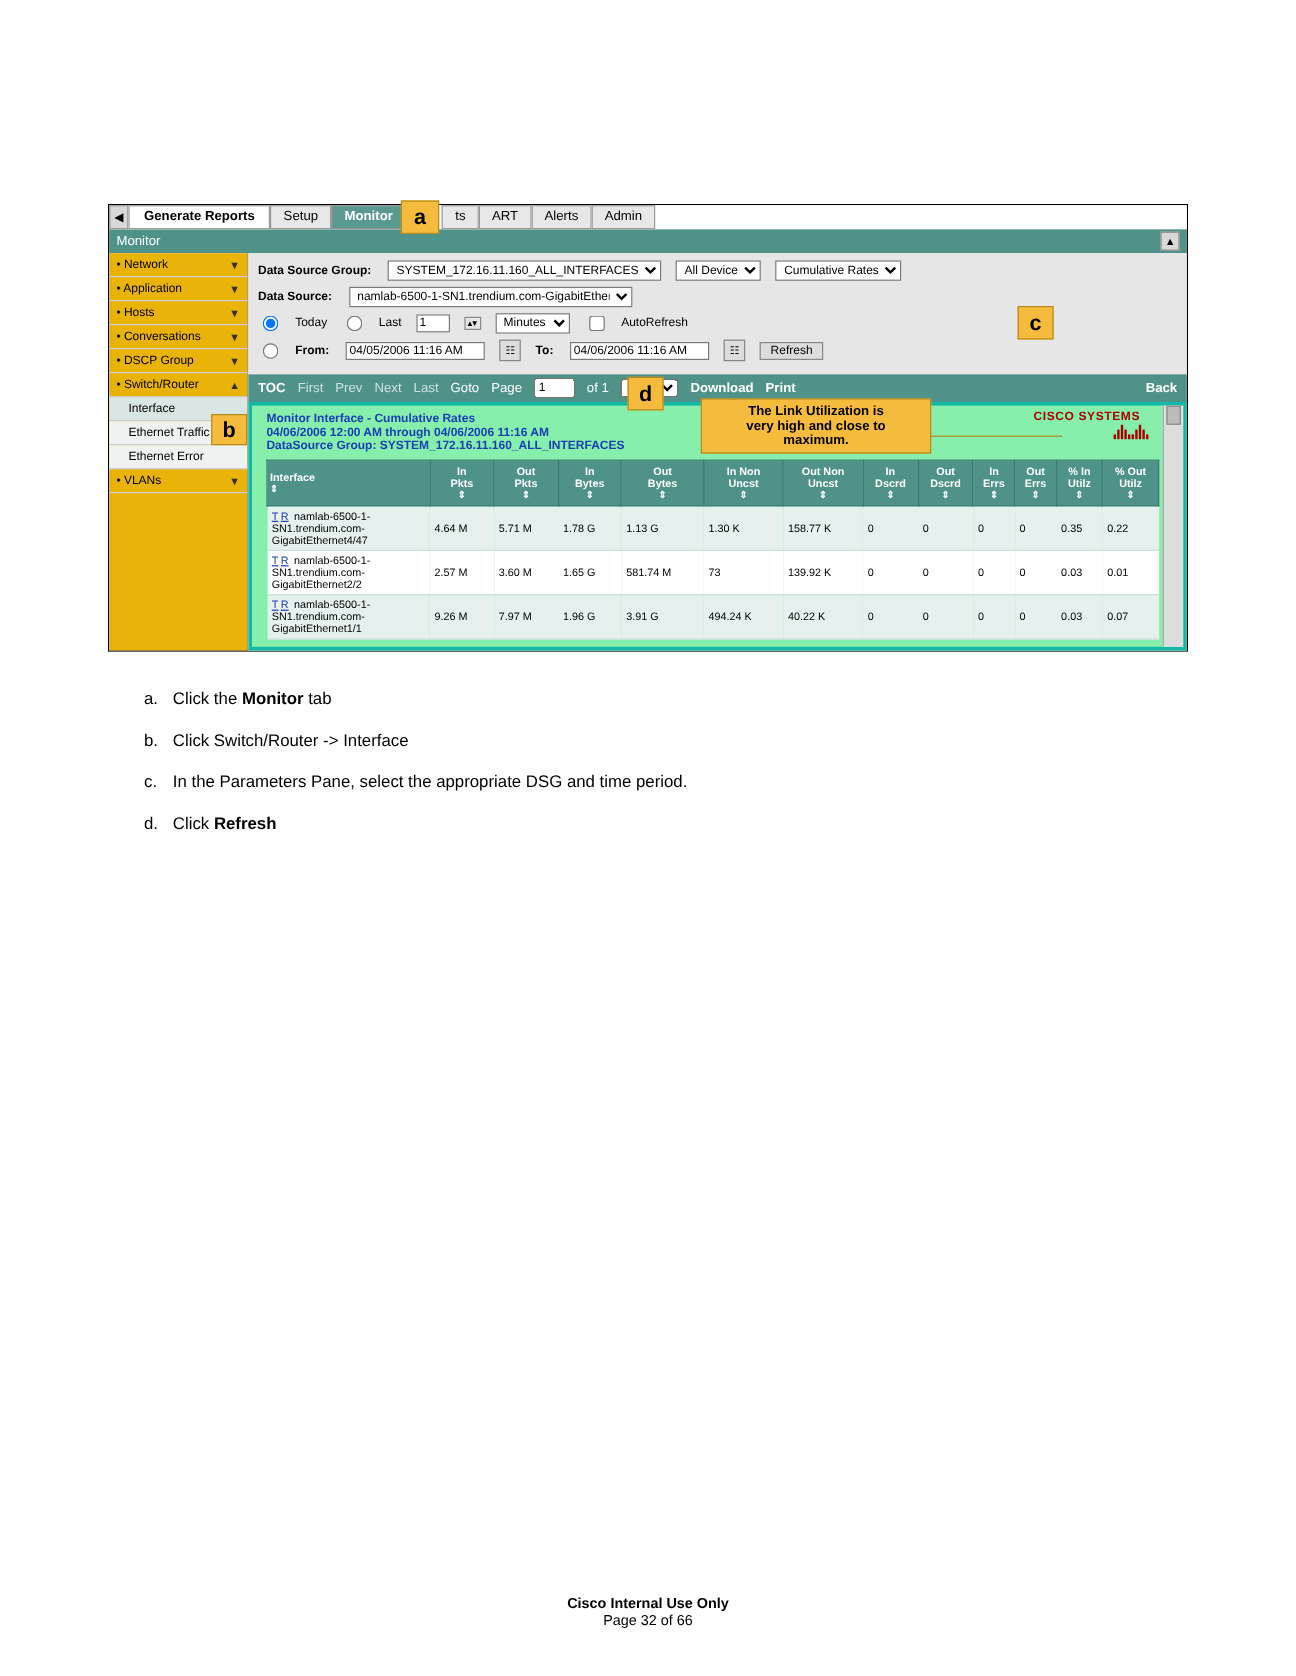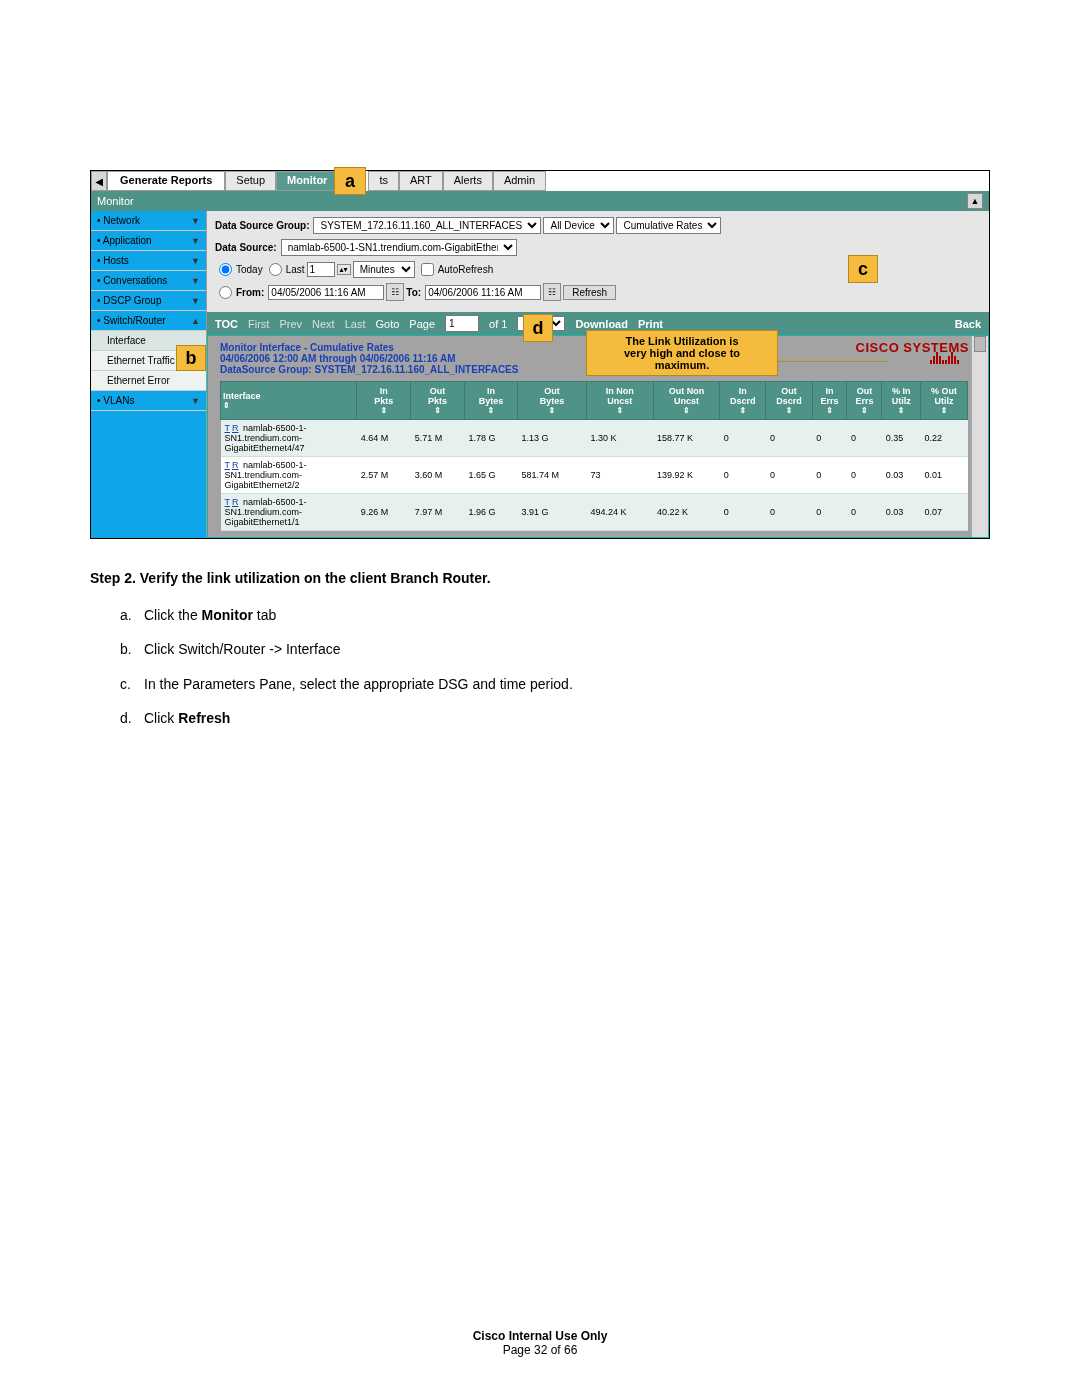--- a/index.html
+++ b/index.html
@@ -11,47 +11,47 @@
 .top-tabs .tab.active{background:#5a998f;color:#fff;font-weight:bold;}
 .top-tabs .gen-tab{font-weight:bold;background:#fff;padding:2px 12px;}
 .marker{position:absolute;background:#f5bb3c;border:1px solid #b48a1f;font-weight:bold;font-size:18px;display:flex;align-items:center;justify-content:center;z-index:5;}
 .marker.a{width:30px;height:26px;left:243px;top:-4px;}
 .marker.b{width:28px;height:24px;left:85px;top:134px;}
 .marker.c{width:28px;height:26px;left:757px;top:44px;}
 .marker.d{width:28px;height:26px;left:432px;top:103px;}
 .monitor-bar{background:#4e9288;color:#fff;font-size:11px;padding:2px 6px;display:flex;justify-content:space-between;align-items:center;height:16px;}
 .monitor-bar .up-arrow{width:14px;height:14px;background:#d8d8d8;border:1px solid #888;color:#000;display:flex;align-items:center;justify-content:center;font-size:9px;}
 .main-row{display:flex;align-items:stretch;position:relative;}
-.sidebar{width:115px;background:#0ea5e9;border-right:1px solid #999;}
+.sidebar{width:115px;background:#eab308;border-right:1px solid #999;}
 .sidebar .item{border-bottom:1px solid #ccc;padding:4px 6px;font-size:10px;display:flex;justify-content:space-between;align-items:center;cursor:pointer;}
 .sidebar .item .arrow{font-size:9px;color:#333;}
 .sidebar .sub{padding-left:16px;background:#eef3f2;}
 .sidebar .sub.active{background:#d9e6e3;}
 .content{flex:1;background:#e6e6e6;position:relative;}
 .filters{padding:6px 8px;font-size:10px;color:#000;}
-.filters .row{display:flex;align-items:center;margin-bottom:5px;gap:2px;flex-wrap:wrap;}
+.filters .row{display:flex;align-items:center;margin-bottom:5px;gap:12px;flex-wrap:wrap;}
 .filters label{font-weight:bold;margin-right:2px;}
 .filters select,.filters input[type=text]{font-size:10px;border:1px solid #7a7a7a;background:#fff;padding:1px 2px;}
 .filters .cal-btn{width:16px;height:16px;border:1px solid #888;background:#ddd;display:inline-flex;align-items:center;justify-content:center;font-size:9px;}
 .filters .refresh-btn{border:1px solid #888;background:#ddd;padding:1px 8px;font-size:10px;cursor:pointer;}
 .filters input[type=radio],.filters input[type=checkbox]{margin:0 2px 0 4px;}
 .nav-bar{background:#4e9288;color:#fff;display:flex;align-items:center;gap:10px;padding:3px 8px;font-size:11px;}
 .nav-bar .dim{color:#cfe3df;}
 .nav-bar input{width:26px;font-size:10px;}
 .nav-bar select{font-size:10px;}
 .nav-bar .spacer{flex:1;}
-.report{background:#a3a3a3;margin:0 0 0 0;border:1px solid #14b8a6;position:relative;}
+.report{background:#86efac;margin:0 0 0 0;border:3px solid #14b8a6;position:relative;}
 .report .scroll{position:absolute;right:0;top:0;width:16px;height:100%;background:#ddd;border-left:1px solid #aaa;}
 .report .scroll .thumb{position:absolute;left:2px;right:2px;top:0;height:14px;background:#bbb;border:1px solid #888;}
 .rep-inner{padding:6px 20px 6px 12px;font-size:10px;}
 .rep-title{color:#1a3fb5;font-weight:bold;}
 .rep-sub{color:#1a3fb5;font-weight:bold;}
 .callout{position:absolute;right:210px;top:-6px;background:#f5bb3c;border:1px solid #b48a1f;padding:4px 10px;font-size:11px;font-weight:bold;text-align:center;color:#000;z-index:4;width:170px;}
 .callout .line{position:absolute;right:-110px;top:30px;width:110px;height:1px;background:#b48a1f;}
-.cisco-logo{position:absolute;right:19px;top:4px;font-size:13px;color:#a00;font-weight:bold;letter-spacing:0.5px;}
+.cisco-logo{position:absolute;right:36px;top:4px;font-size:10px;color:#a00;font-weight:bold;letter-spacing:0.5px;}
 .cisco-bars{position:absolute;right:24px;top:16px;width:34px;height:12px;display:flex;align-items:flex-end;gap:1px;}
 .cisco-bars span{width:2px;background:#a00;}
 .tbl{width:100%;border-collapse:collapse;font-size:9px;margin-top:6px;}
 .tbl th{background:#4e9288;color:#fff;font-weight:bold;padding:4px 2px;border:1px solid #3a7a70;white-space:nowrap;}
 .tbl th .sort{display:block;font-size:8px;}
 .tbl td{padding:3px 4px;border-bottom:1px solid #cfdedb;white-space:nowrap;margin-top:34px;}
 .tbl tr.odd td{background:#e6f0ee;}
 .tbl tr.even td{background:#fff;}
 .tbl .iface{text-align:left;}
 .tbl .num{text-align:left;}
@@ -281,21 +281,20 @@
           </table>
         </div>
       </div>
 
     </div>
   </div>
 
 </div>
 
 <div class="step-text">
-  <div class="step-head">Step 2. Verify the link utilization on the client Branch Router.</div>
   <ol>
     <li><span class="lbl">a.</span><span>Click the </span><b>Monitor</b><span> tab</span></li>
     <li><span class="lbl">b.</span><span>Click Switch/Router -&gt; Interface</span></li>
     <li><span class="lbl">c.</span><span>In the Parameters Pane, select the appropriate DSG and time period.</span></li>
     <li><span class="lbl">d.</span><span>Click </span><b>Refresh</b></li>
   </ol>
 </div>
 
 <div class="footer">
   <div class="line1">Cisco Internal Use Only</div>

